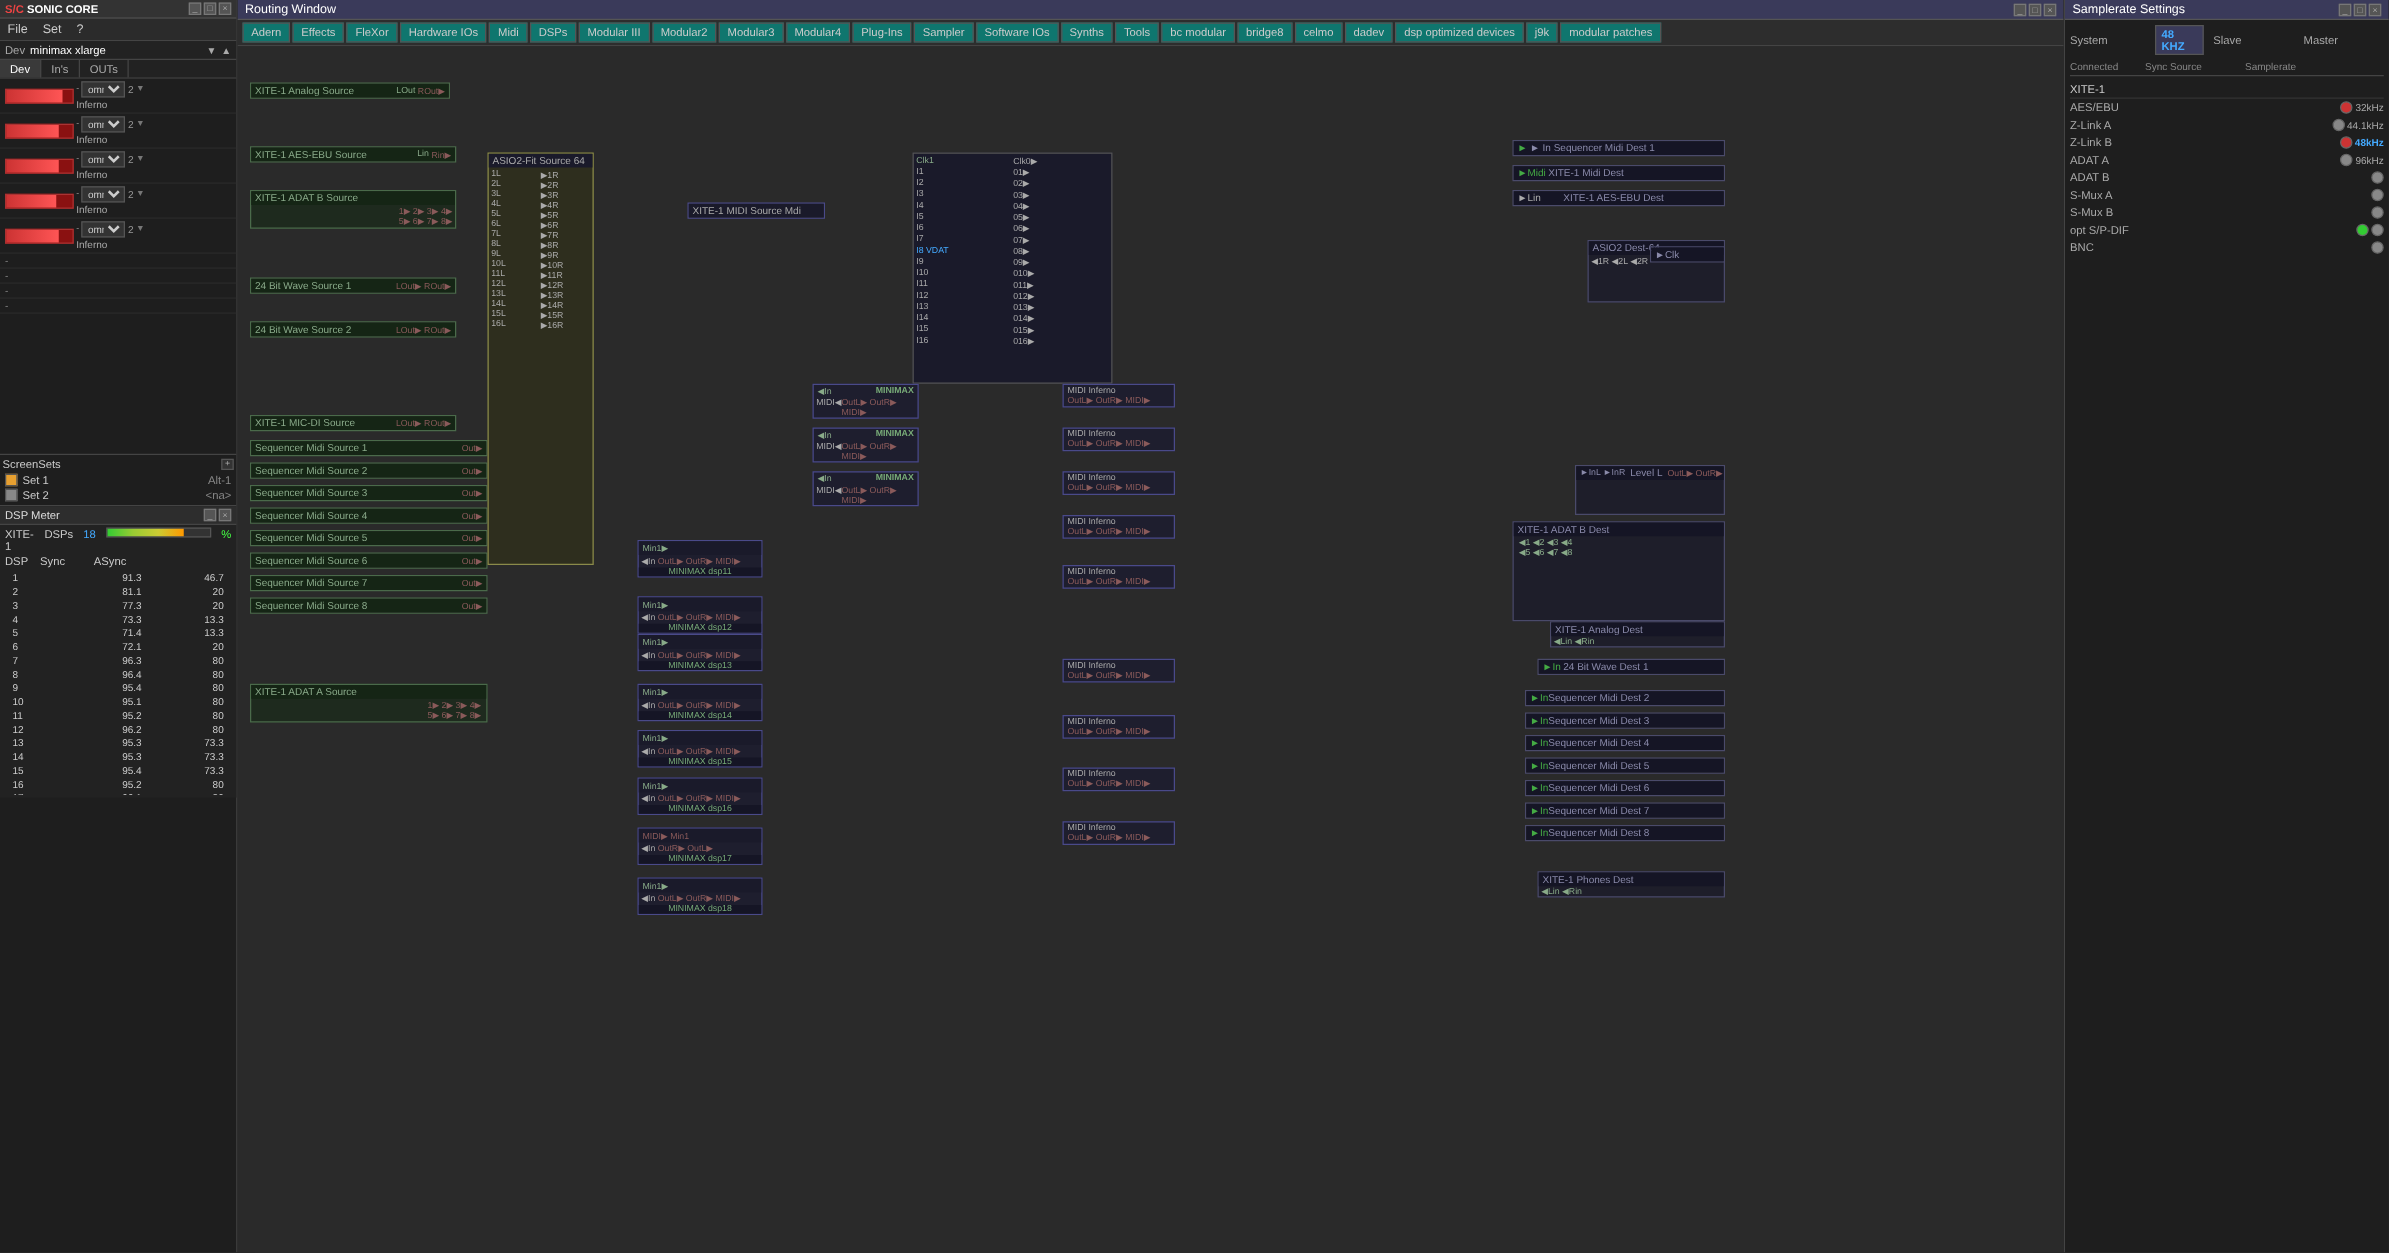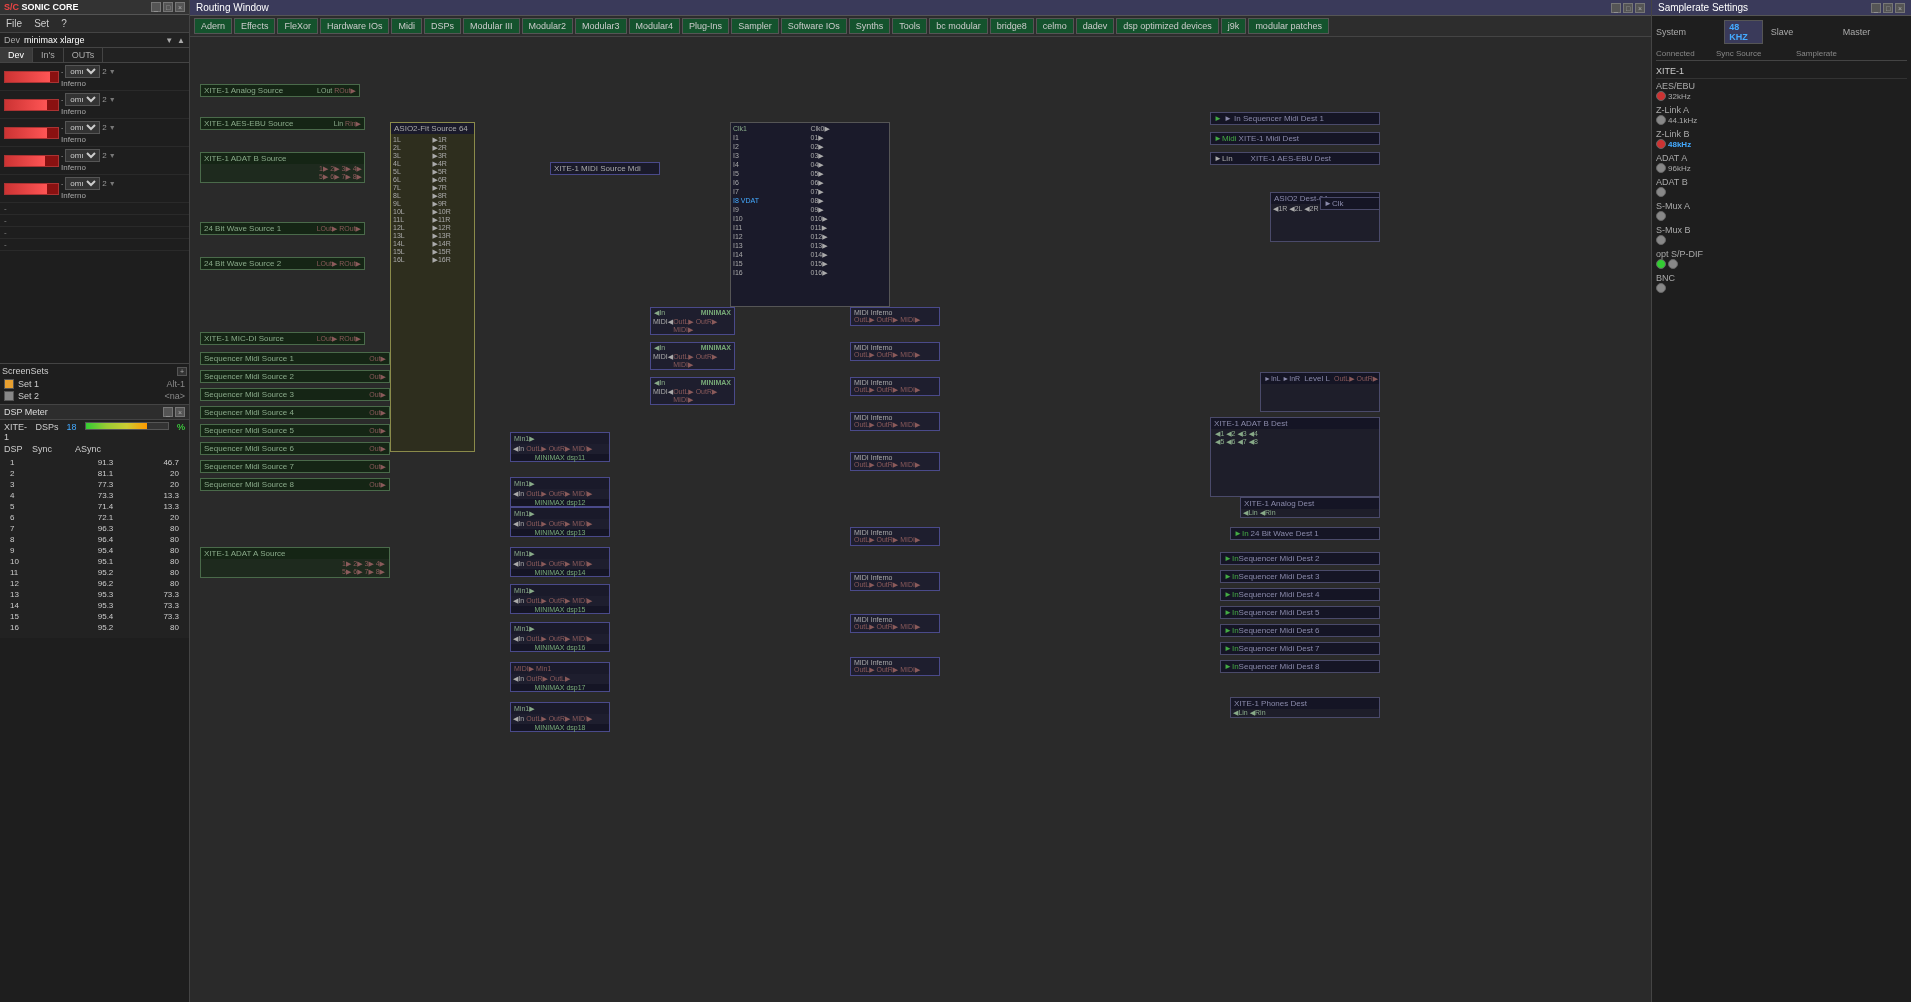--- a/index.html
+++ b/index.html
@@ -214,21 +214,21 @@
     .routing-title { font-size: 10px; color: #fff; }
     .routing-nav {
       background: #2d2d2d;
       padding: 2px 4px;
       display: flex;
       flex-wrap: wrap;
       gap: 2px;
       border-bottom: 1px solid #444;
     }
     .nav-btn {
-      background: #14532d;
+      background: #0f766e;
       color: #ccc;
       border: 1px solid #555;
       padding: 2px 6px;
       font-size: 9px;
       cursor: pointer;
     }
 
     
     .routing-canvas {
       flex: 1;
@@ -325,26 +325,25 @@
     .sr-value {
       background: #3a3a5a;
       color: #4af;
       padding: 1px 4px;
       font-size: 9px;
       font-weight: bold;
       border: 1px solid #555;
     }
     .sr-option-row {
       display: flex;
-      align-items: flex-start;
+      align-items: flex-end;
       justify-content: space-between;
       padding: 2px 0;
       font-size: 9px;
       color: #aaa;
-      flex-direction: column;
     }
     .sr-dot {
       width: 10px; height: 10px;
       border-radius: 50%;
       border: 1px solid #666;
       background: #333;
     }
     .sr-dot.red { background: #c33; }
     .sr-dot.green { background: #3c3; }
     .sr-dot.gray { background: #888; }
@@ -663,21 +662,21 @@
       <button class="nav-btn">celmo</button>
       <button class="nav-btn">dadev</button>
       <button class="nav-btn">dsp optimized devices</button>
       <button class="nav-btn">j9k</button>
       <button class="nav-btn">modular patches</button>
     </div>
 
   <div class="routing-canvas">
     <div class="routing-inner">
 
-      <div class="source-box" style="left:10px;top:47px;width:160px;">
+      <div class="source-box" style="left:10px;top:29px;width:160px;">
         <div class="src-title">
           <span>XITE-1 Analog Source</span>
           <div style="display:flex;gap:2px;">
             <span style="font-size:7px;color:#8a8;">LOut</span>
             <span style="font-size:7px;color:#8a5a5a;">ROut▶</span>
           </div>
         </div>
       </div>
 
       <div class="source-box" style="left:10px;top:80px;width:165px;">

